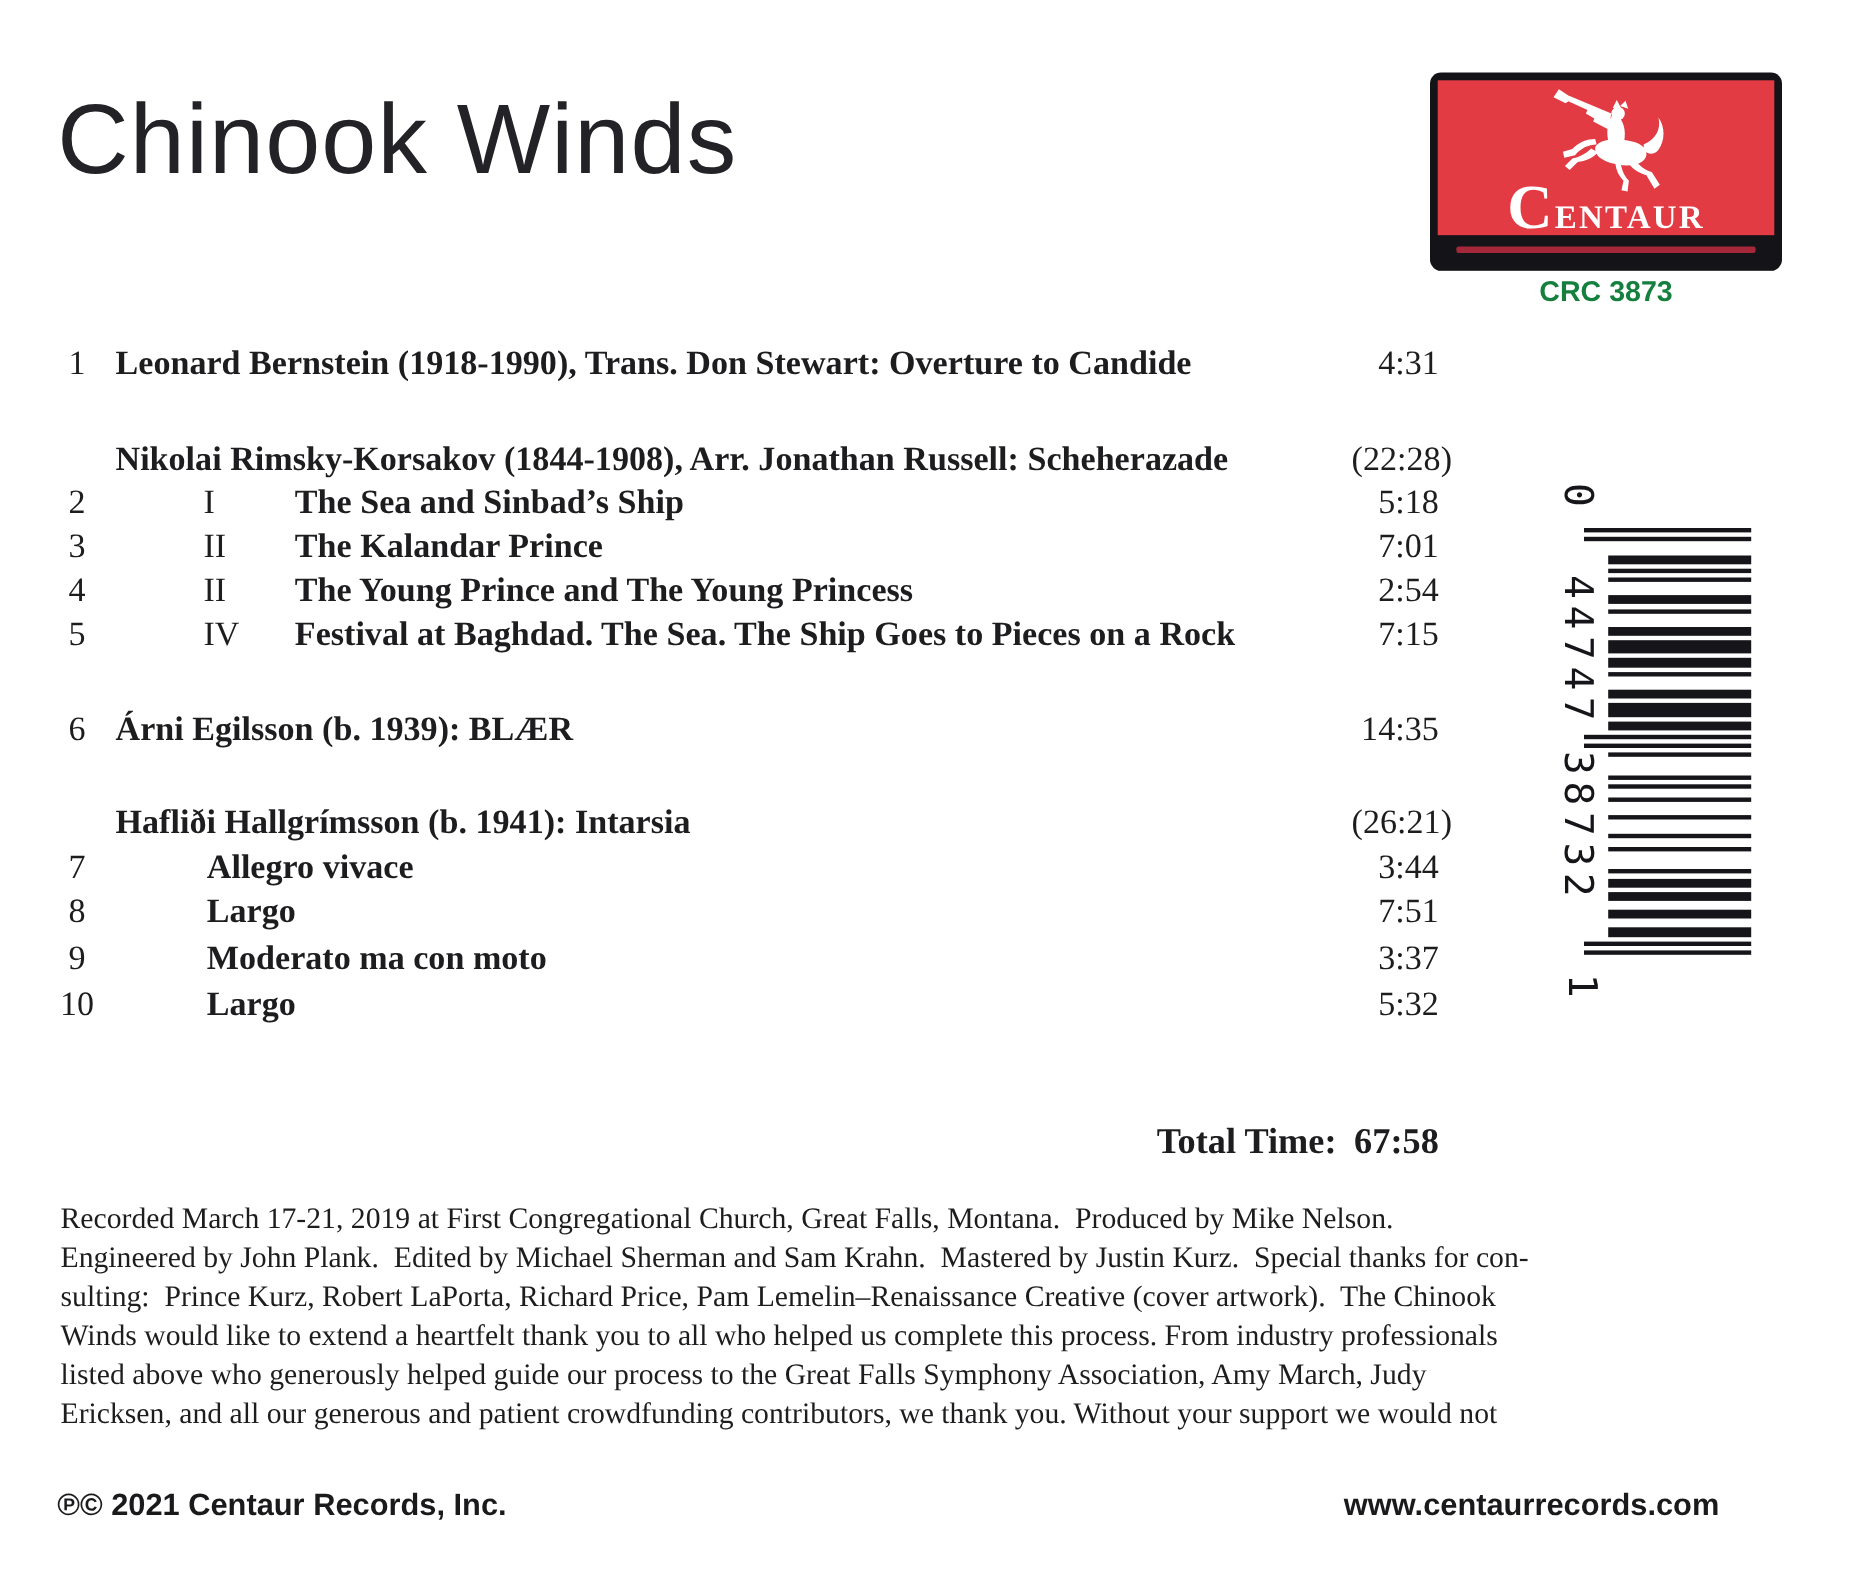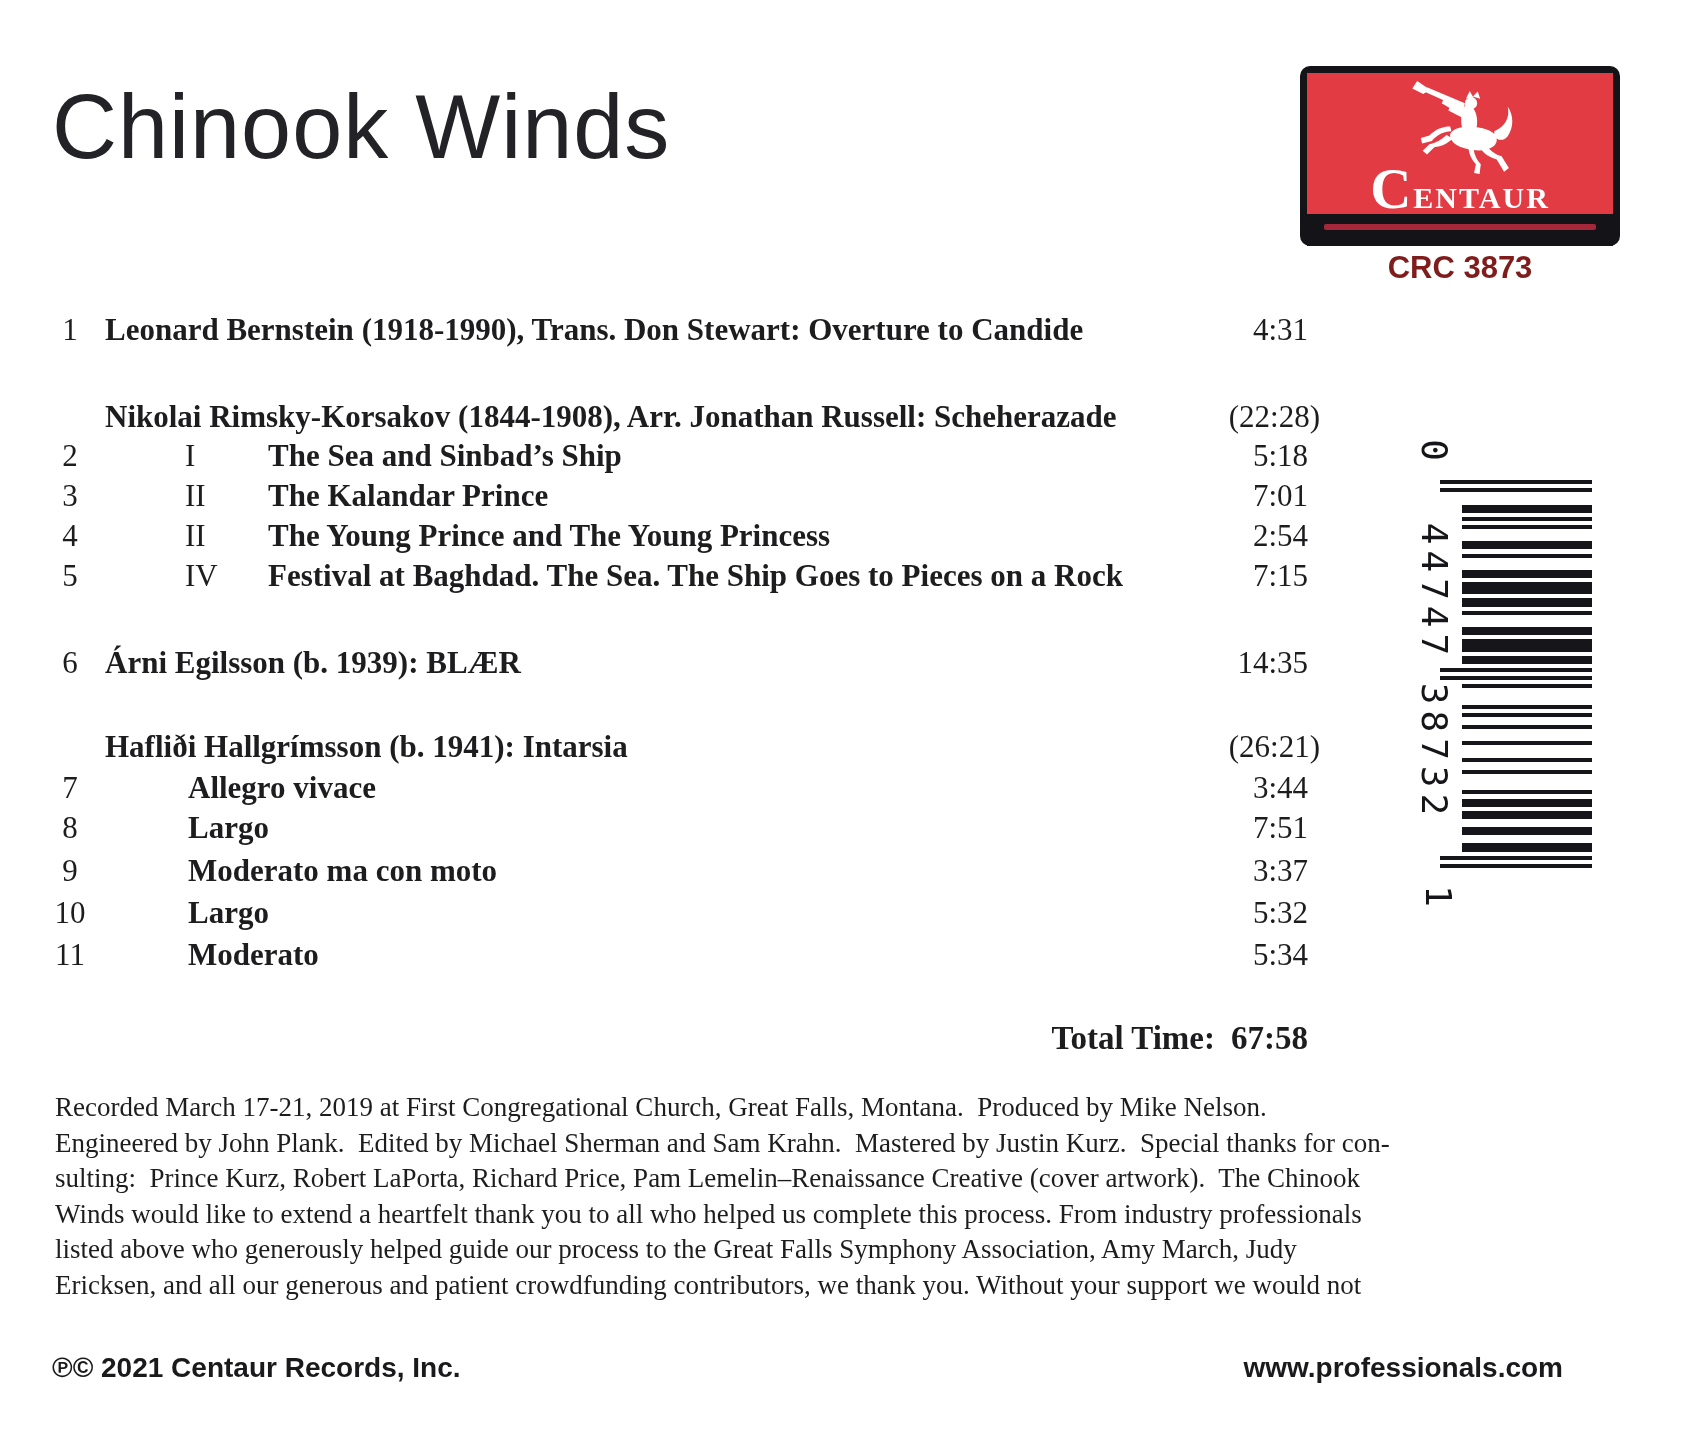--- a/index.html
+++ b/index.html
@@ -21,21 +21,21 @@
         border-radius:10px;box-sizing:border-box;padding:7px 7px 0 7px;}
   .logo-red{position:relative;width:100%;height:141px;background:var(--logo-red);}
   .centaur-svg{position:absolute;left:50%;top:2px;transform:translateX(-50%);width:190px;height:104px;}
   .logo-word{position:absolute;left:0;bottom:-6px;width:100%;text-align:center;color:#ffffff;
              font-family:"Liberation Serif",serif;font-weight:bold;font-size:30px;line-height:45px;letter-spacing:2px;}
   .logo-word::first-letter{font-size:57px;}
   .logo-band{position:relative;width:100%;height:32px;background:var(--logo-black);}
   .logo-line{position:absolute;left:50%;top:10px;transform:translateX(-50%);width:272px;height:6px;
              background:var(--logo-underline);border-radius:2px;}
   .catalog{position:absolute;left:1300px;top:250px;width:320px;text-align:center;
-           font-family:"Liberation Sans",sans-serif;font-weight:bold;font-size:31px;color:#7f1d1d;}
+           font-family:"Liberation Sans",sans-serif;font-weight:bold;font-size:26px;color:#15803d;}
 
   
   .tracklist{position:absolute;left:55px;top:0;width:1265px;height:1000px;}
   .row{position:absolute;left:0;width:100%;height:44px;line-height:44px;font-size:31px;}
   .row .num{position:absolute;left:-6px;width:42px;text-align:center;}
   .row .roman{position:absolute;left:130px;}
   .row .body{position:absolute;white-space:pre;font-weight:bold;}
   .row .body.track-composer,.row .body.header{left:50px;}
   .row .body.movement-roman{left:213px;}
   .row .body.movement{left:133px;}
@@ -160,25 +160,20 @@
       </div>
       <div class="row" style="top: 849px;">
         <span class="num">9</span>
         <span class="body movement"><span>Moderato ma con moto</span></span>
         <span class="time">3:37</span>
       </div>
       <div class="row" style="top: 891px;">
         <span class="num">10</span>
         <span class="body movement"><span>Largo</span></span>
         <span class="time">5:32</span>
-      </div>
-      <div class="row" style="top: 933px;">
-        <span class="num">11</span>
-        <span class="body movement"><span>Moderato</span></span>
-        <span class="time">5:34</span>
       </div>
     </div>
 
   <div class="totaltime">
     <span class="tt-label">Total Time:</span><span class="tt-value">67:58</span>
   </div>
 
   <div class="barcode" id="barcode">
       <div class="bar guard" style="top: 0px; height: 4.08421px;"></div>
       <div class="bar guard" style="top: 8.16842px; height: 4.08421px;"></div>
@@ -218,16 +213,16 @@
 
   <div class="credits" id="credits">
       <div class="credit-line">Recorded March 17-21, 2019 at First Congregational Church, Great Falls, Montana.  Produced by Mike Nelson.</div>
       <div class="credit-line">Engineered by John Plank.  Edited by Michael Sherman and Sam Krahn.  Mastered by Justin Kurz.  Special thanks for con-</div>
       <div class="credit-line">sulting:  Prince Kurz, Robert LaPorta, Richard Price, Pam Lemelin–Renaissance Creative (cover artwork).  The Chinook</div>
       <div class="credit-line">Winds would like to extend a heartfelt thank you to all who helped us complete this process. From industry professionals</div>
       <div class="credit-line">listed above who generously helped guide our process to the Great Falls Symphony Association, Amy March, Judy</div>
       <div class="credit-line">Ericksen, and all our generous and patient crowdfunding contributors, we thank you. Without your support we would not</div>
     </div>
 
-  <div class="footer-right">www.professionals.com</div>
+  <div class="footer-right">www.centaurrecords.com</div>
   <div class="footer-left">℗© 2021 Centaur Records, Inc.</div>
 
 </div>
 
 </body></html>

